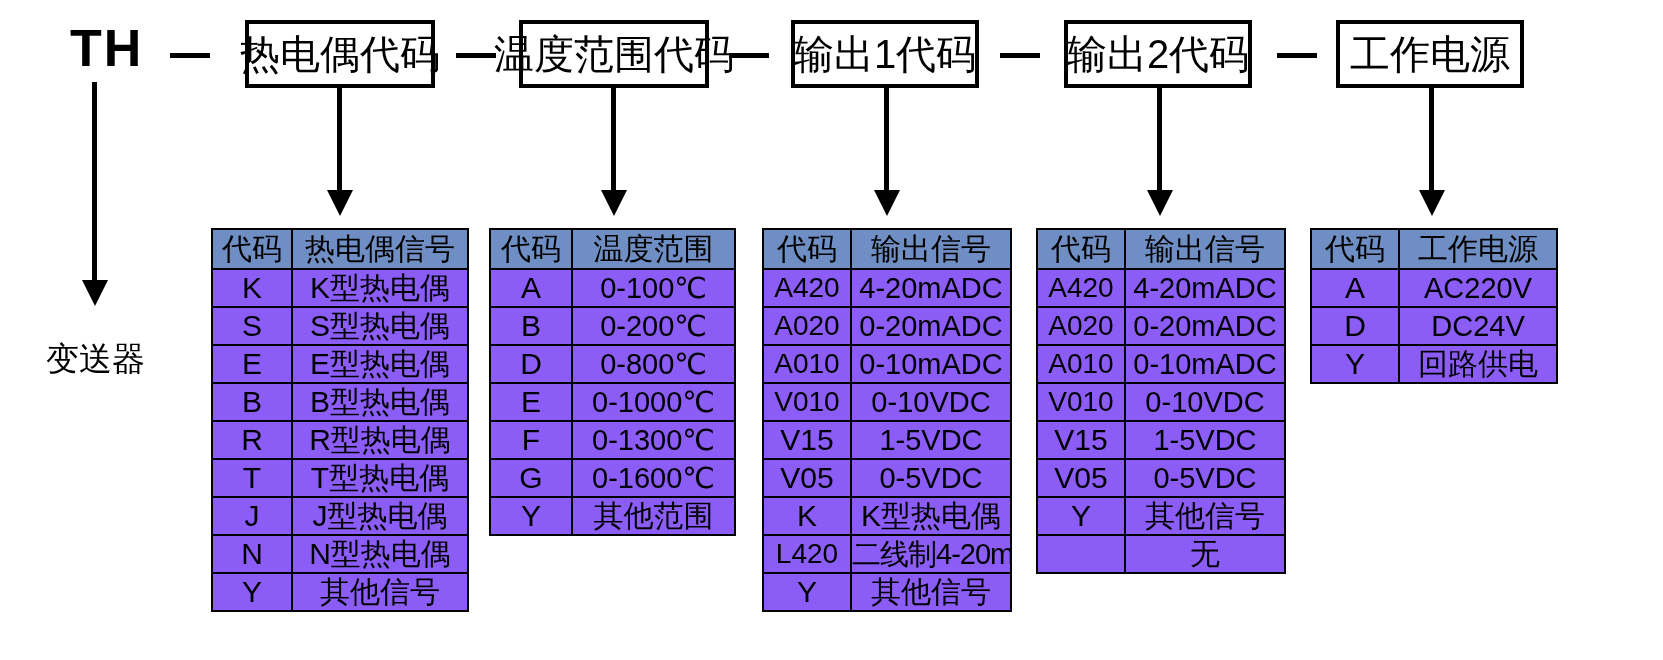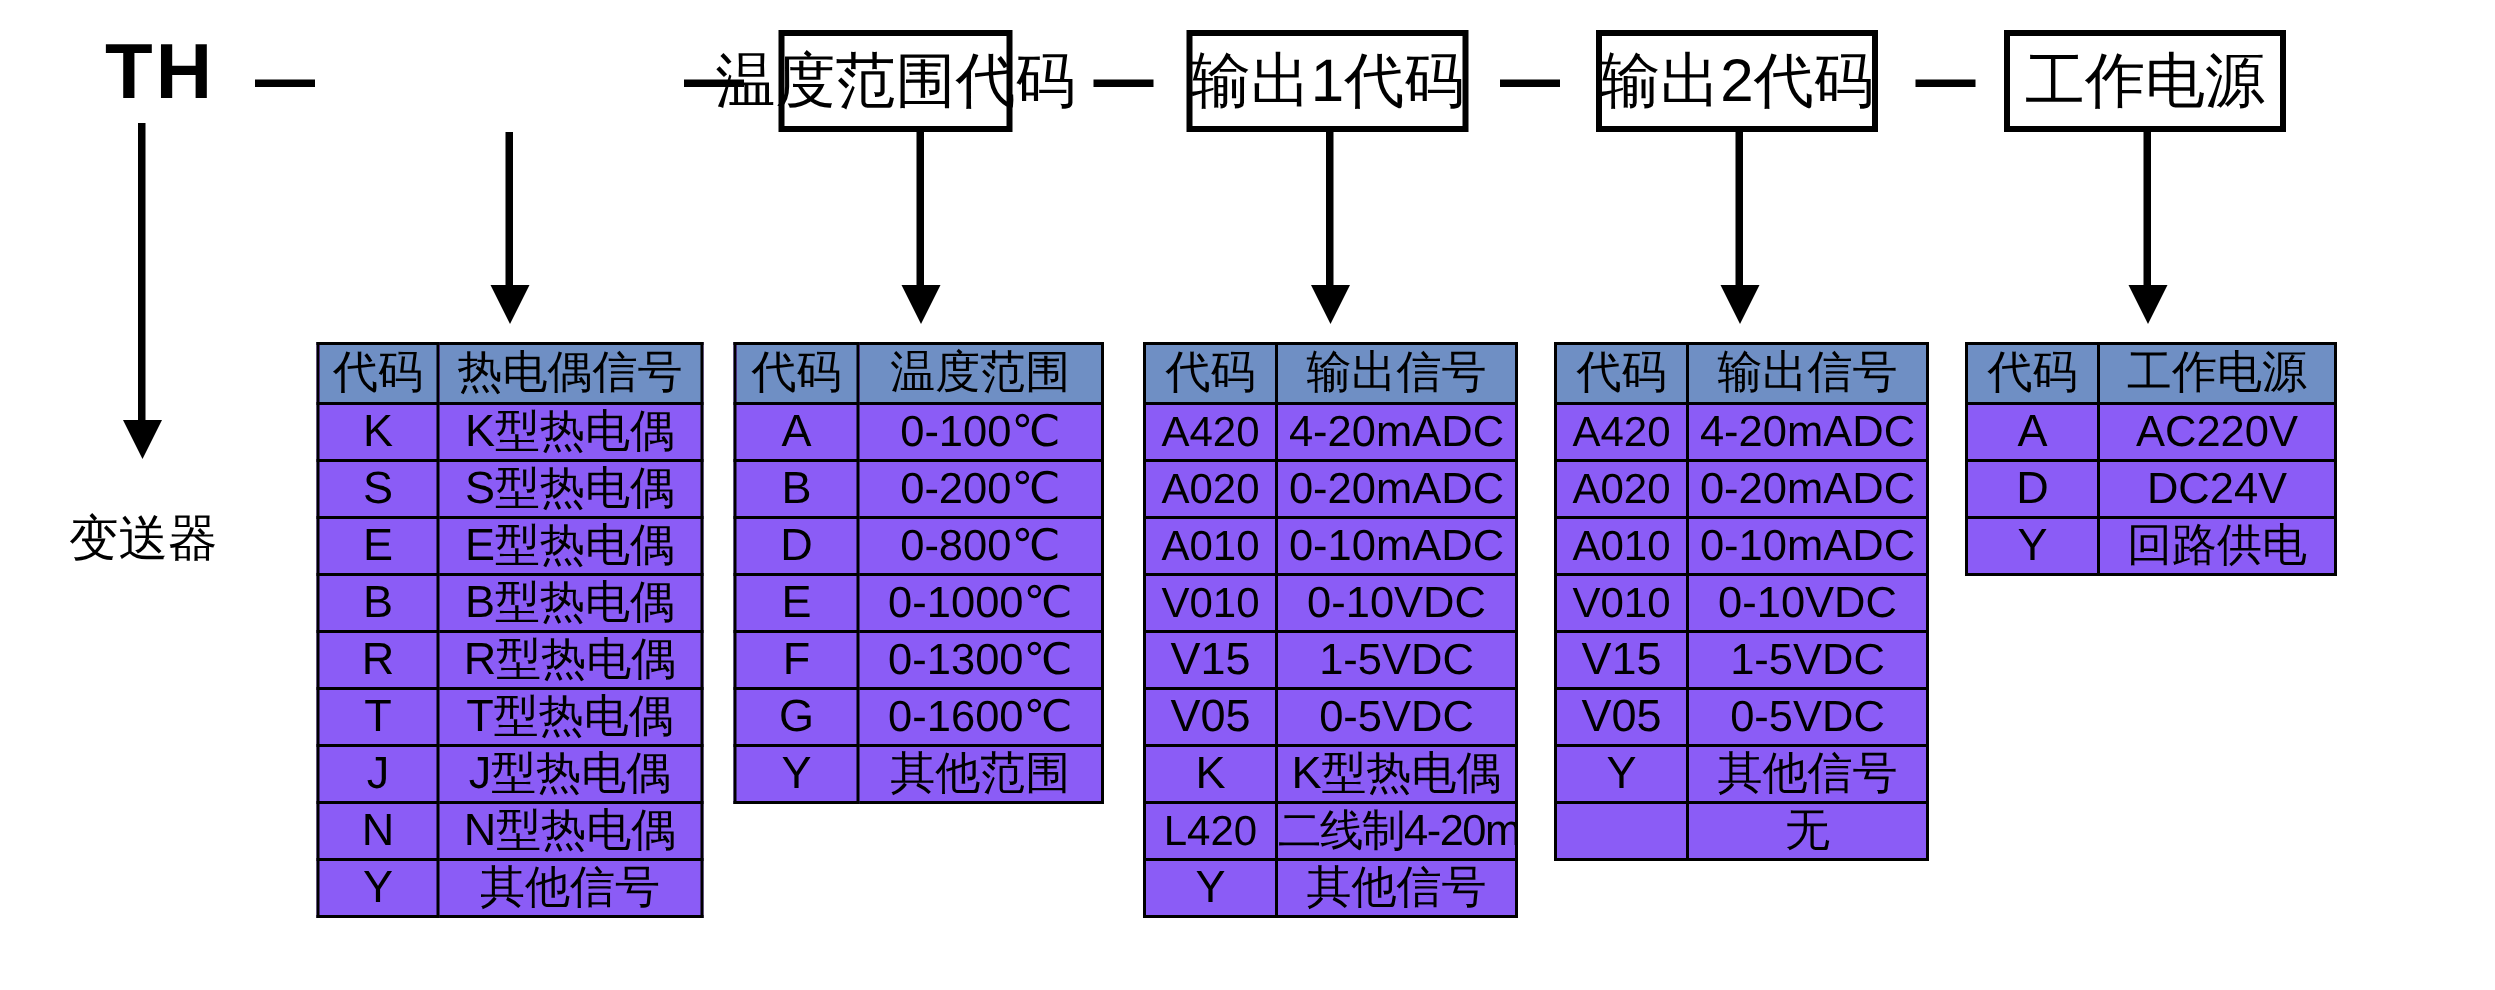--- a/index.html
+++ b/index.html
@@ -101,21 +101,24 @@
 <div id="stage">
 
   <div class="code-root" style="left:70px;top:22px;">TH</div>
 
   <div class="dash" style="left:170px;top:53px;width:40px;"></div>
   <div class="dash" style="left:456px;top:53px;width:40px;"></div>
   <div class="dash" style="left:729px;top:53px;width:40px;"></div>
   <div class="dash" style="left:1000px;top:53px;width:40px;"></div>
   <div class="dash" style="left:1277px;top:53px;width:40px;"></div>
 
-  <div class="seg-box" style="left:519px;top:20px;width:156px;height:68px;">
+  <div class="seg-box" style="left:245px;top:20px;width:190px;height:68px;">
+    <span>热电偶代码</span>
+  </div>
+  <div class="seg-box" style="left:519px;top:20px;width:190px;height:68px;">
     <span>温度范围代码</span>
   </div>
   <div class="seg-box" style="left:791px;top:20px;width:188px;height:68px;">
     <span>输出1代码</span>
   </div>
   <div class="seg-box" style="left:1064px;top:20px;width:188px;height:68px;">
     <span>输出2代码</span>
   </div>
   <div class="seg-box" style="left:1336px;top:20px;width:188px;height:68px;">
     <span>工作电源</span>

